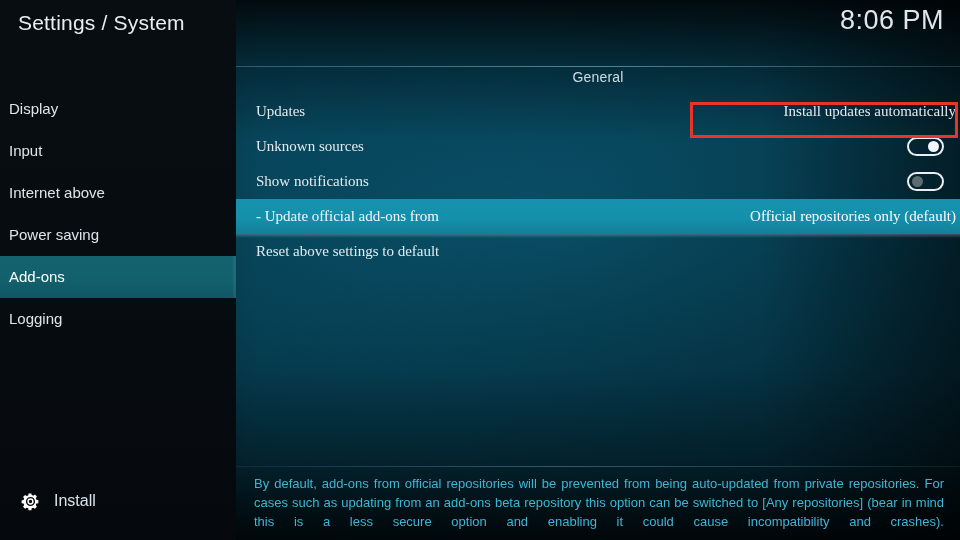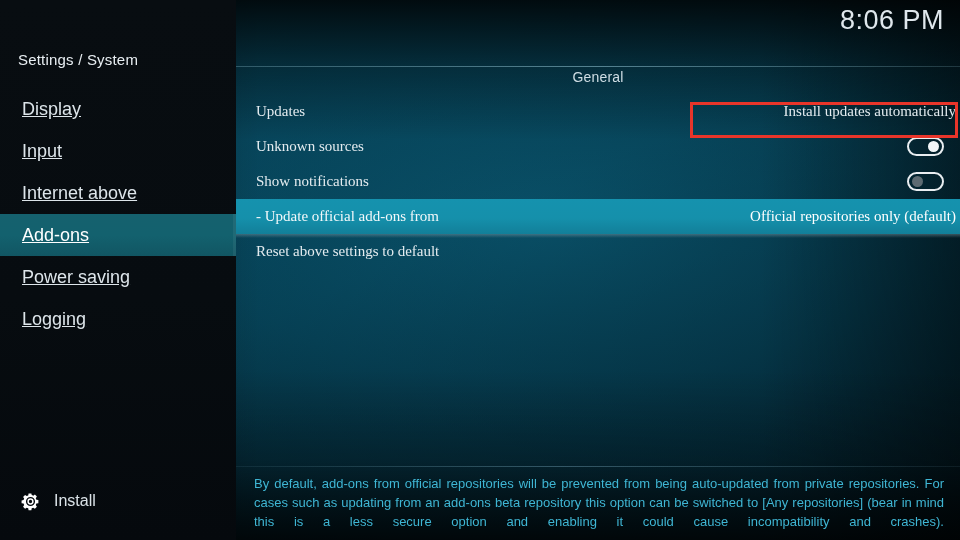--- a/index.html
+++ b/index.html
@@ -50,26 +50,25 @@
   .topbar {
     position: absolute;
     left: 0; top: 0;
     width: 960px; height: 62px;
     z-index: 6;
   }
   .topbar-title {
     position: absolute;
     left: 18px;
     top: 11px;
-    font-size: 15px;
+    font-size: 21px;
     color: #e8eef2;
     letter-spacing: 0.2px;
     font-weight: 400;
     white-space: nowrap;
-    margin-top: 40px;
   }
   .topbar-time {
     position: absolute;
     right: 16px;
     top: 5px;
     font-size: 27px;
     color: #dfe7ec;
     font-weight: 300;
     letter-spacing: 0.5px;
     white-space: nowrap;
@@ -86,26 +85,25 @@
   .sidebar-list {
     position: absolute;
     left: 0;
     top: 88px;
     width: 236px;
   }
   .sidebar-item {
     position: relative;
     height: 42px;
     line-height: 42px;
-    padding-left: 22px;
-    font-size: 18px;
+    padding-left: 9px;
+    font-size: 15px;
     color: #dde5ea;
     white-space: nowrap;
     box-sizing: border-box;
-    text-decoration: underline;
   }
   .sidebar-item.selected {
     background: linear-gradient(to bottom, #15616e 0%, #13616e 50%, #115663 100%);
     color: #ffffff;
   }
   .sidebar-item.selected::after {
     content: "";
     position: absolute;
     right: 0; top: 0;
     width: 3px; height: 100%;
@@ -296,25 +294,25 @@
 
       <div class="sidebar-item">
         <span>Display</span>
       </div>
       <div class="sidebar-item">
         <span>Input</span>
       </div>
       <div class="sidebar-item">
         <span>Internet above</span>
       </div>
+      <div class="sidebar-item">
+        <span>Power saving</span>
+      </div>
       <div class="sidebar-item selected">
         <span>Add-ons</span>
-      </div>
-      <div class="sidebar-item">
-        <span>Power saving</span>
       </div>
       <div class="sidebar-item">
         <span>Logging</span>
       </div>
 
     </div>
 
     <div class="sidebar-footer">
       <svg class="gear-icon" viewBox="0 0 24 24">
         <path fill="#ffffff" d="M12 8.4a3.6 3.6 0 1 0 0 7.2 3.6 3.6 0 0 0 0-7.2zm0 5.5a1.9 1.9 0 1 1 0-3.8 1.9 1.9 0 0 1 0 3.8z"></path>

